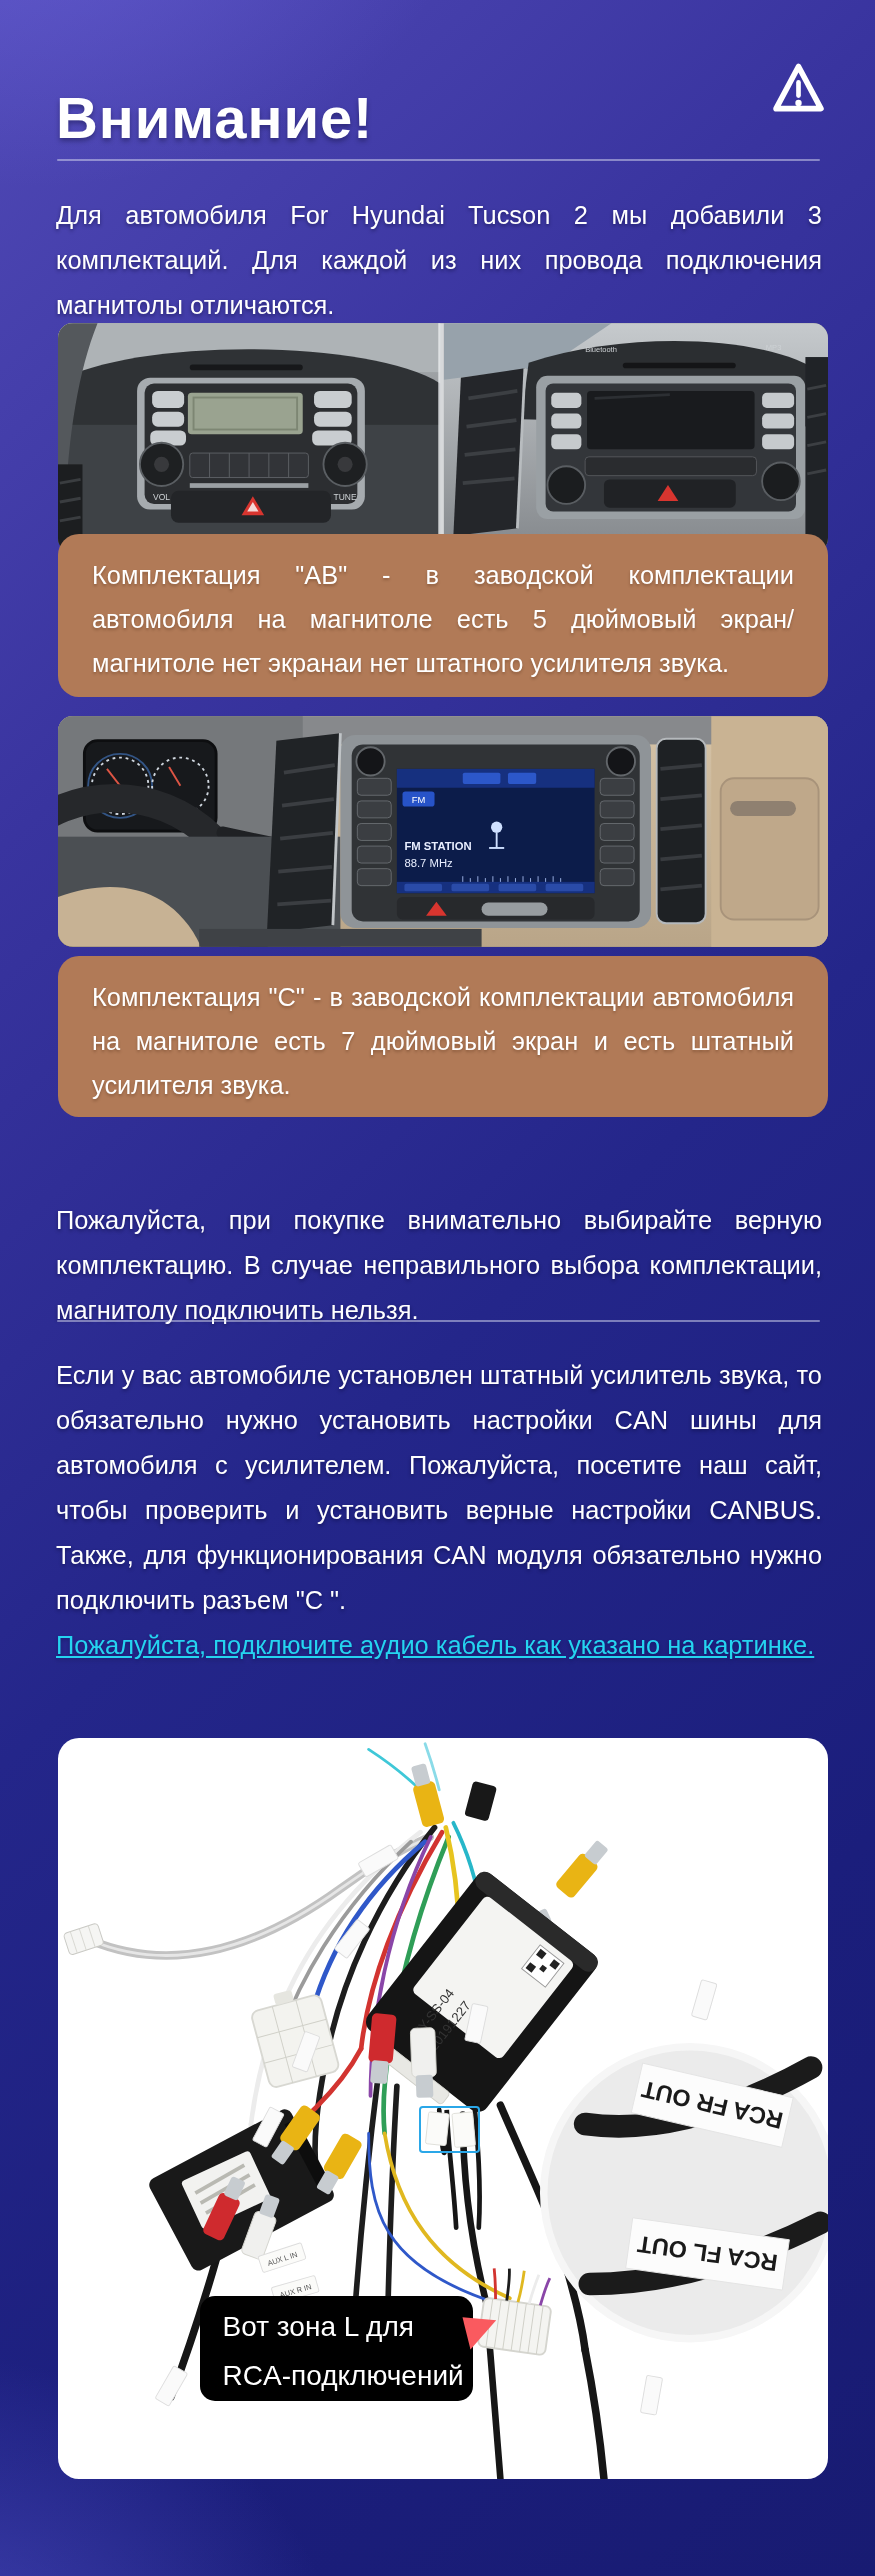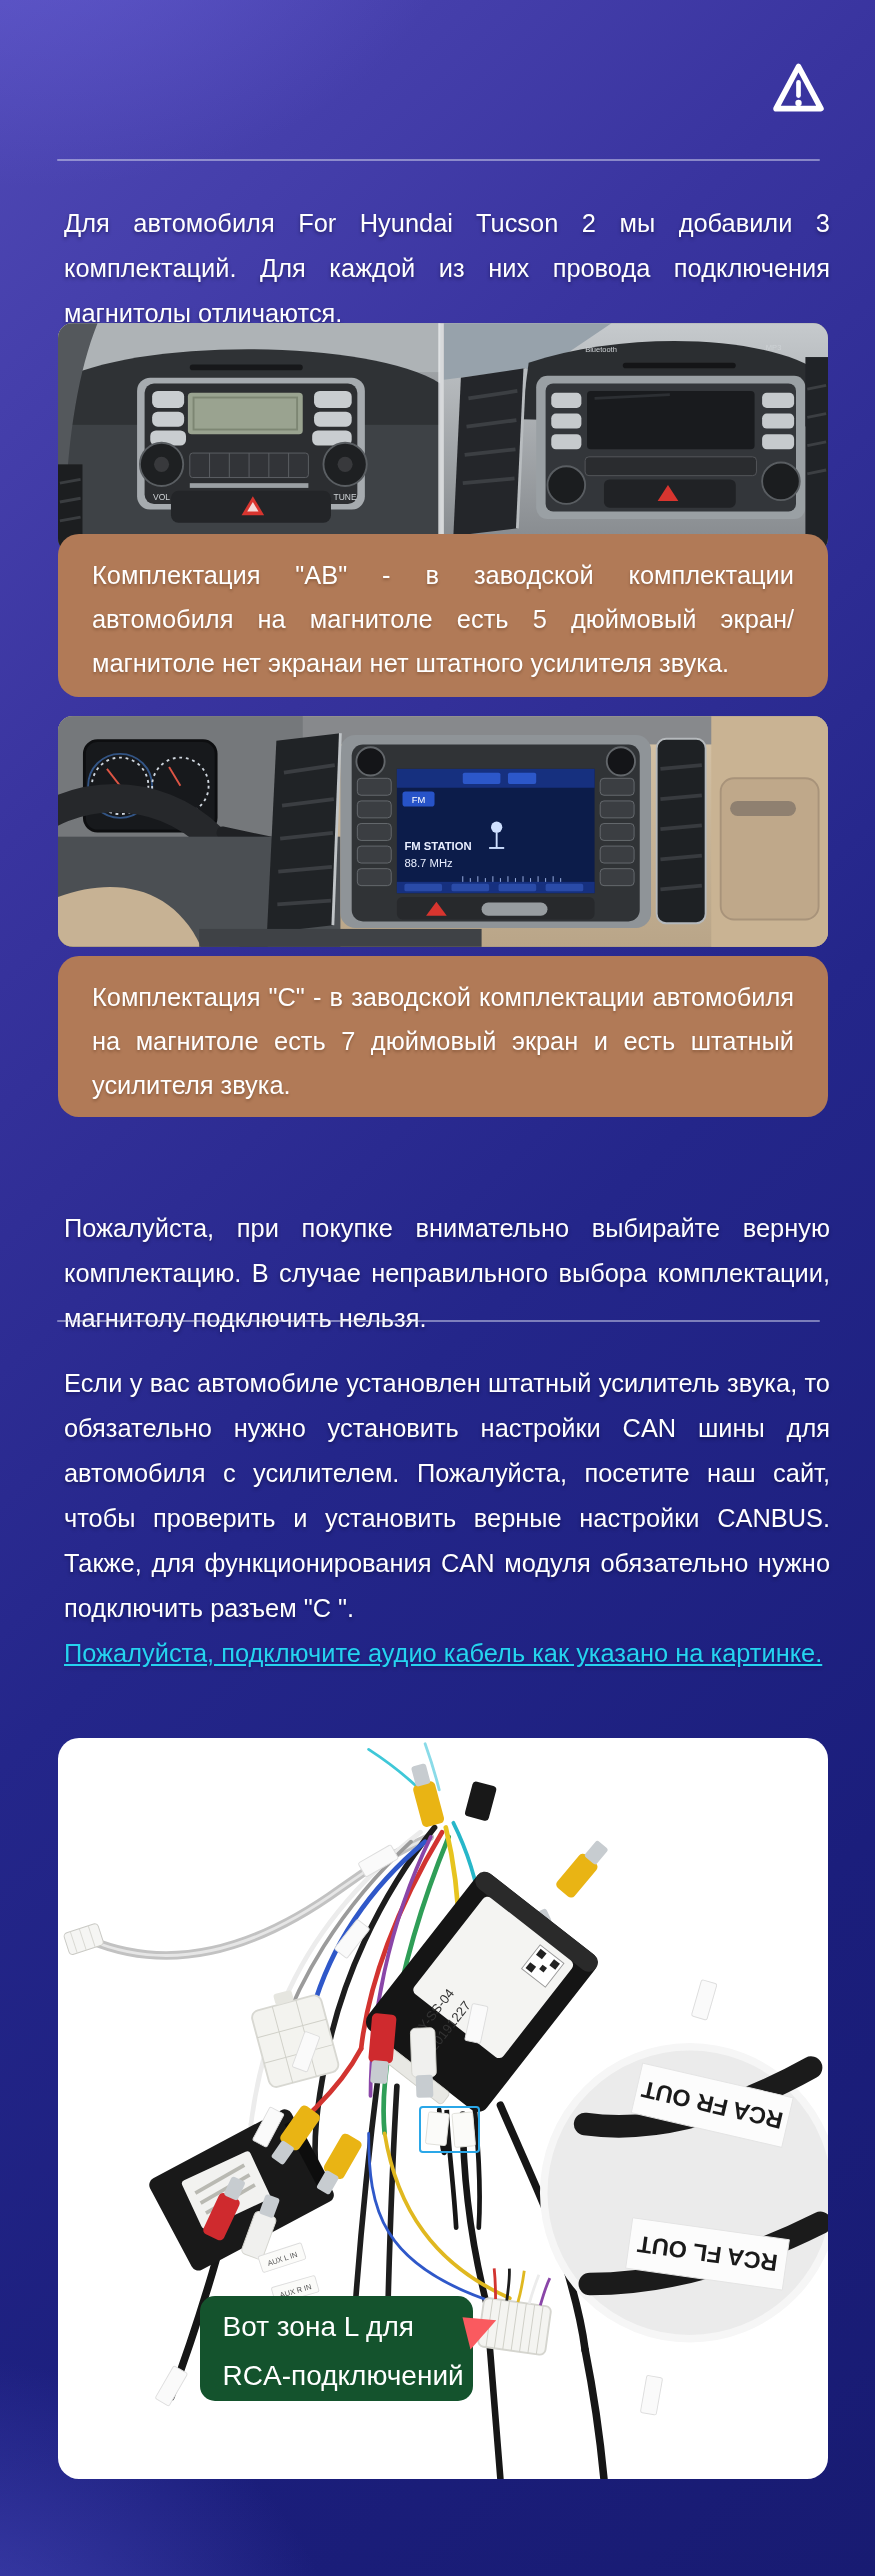--- a/index.html
+++ b/index.html
@@ -7,48 +7,49 @@
     font-family:"Liberation Sans","DejaVu Sans",sans-serif;
     background:
       radial-gradient(716px 584px at -6% 104%, rgba(96,96,222,.55), rgba(96,96,222,0) 55%),
       radial-gradient(772px 527px at 4% -4%, rgba(112,104,226,.5), rgba(112,104,226,0) 55%),
       linear-gradient(137deg,#5049b6 0%,#39349f 25%,#24268a 52%,#1b1e7c 78%,#181b72 100%);}
   .title{position:absolute;left:56px;top:45px;font-size:58px;font-weight:bold;color:#fff;
     letter-spacing:0.9px;text-shadow:0 2.8px 5.7px rgba(0,0,30,.35);}
   .warn-icon{position:absolute;left:772px;top:60px;}
   .divider{position:absolute;left:57px;width:763px;height:1.9px;background:rgba(215,218,240,.5);border-radius:0.9px;}
   .d1{top:159px}.d2{top:1320px}
-  .para{position:absolute;left:56px;width:766px;margin:8px;color:#fff;font-size:25.4px;line-height:45px;
+  .para{position:absolute;left:56px;width:766px;margin:0;color:#fff;font-size:25.4px;line-height:45px;
     text-align:justify;text-shadow:0 1.9px 3.8px rgba(5,5,40,.45);}
   .intro{top:193px}
   .p2{top:1198px}
   .p3{top:1353px}
   .seg{display:block;text-align:justify;}
   .cyan{color:#25d4f0;text-shadow:0 1.9px 3.8px rgba(5,5,40,.3);text-decoration:underline;}
   .photo{position:absolute;left:58px;width:770px;overflow:hidden;border-radius:15px;background:#777;}
   .ph1{top:323px;height:230px}
   .ph2{top:716px;height:231px}
   .caption{position:absolute;left:58px;width:770px;box-sizing:border-box;background:#b17a57;border-radius:21px;
     color:#fff;font-size:25.4px;line-height:44px;text-align:justify;padding:19px 34px 0;
     text-shadow:0 1.9px 2.8px rgba(60,30,10,.3);}
   .cap1{top:534px;height:163px}
   .cap2{top:956px;height:161px}
   .card{position:absolute;left:58px;top:1738px;width:770px;height:741px;background:#fff;border-radius:21px;overflow:hidden;}
   .blue-rect{position:absolute;left:361px;top:368px;width:57px;height:43px;border:2.8px solid #2aa7e8;border-radius:3.8px;}
-  .bubble{position:absolute;left:142px;top:558px;width:273px;height:105px;background:#14532d;border-radius:15px;
+  .bubble{position:absolute;left:142px;top:558px;width:273px;height:105px;background:#000000;border-radius:15px;
     color:#fff;font-size:28px;line-height:49px;padding:5.7px 0 0 22.6px;box-sizing:border-box;}
   .bubble:after{content:"";position:absolute;right:-24.5px;top:17px;width:0;height:0;
     border-left:32px solid #fa5a5f;border-top:11.3px solid transparent;border-bottom:22.6px solid transparent;
     transform:rotate(-14deg);}
 </style>
 </head>
 <body>
 
 <div class="page">
 
+  <h1 class="title">Внимание!</h1>
 
   <svg class="warn-icon" width="53" height="58" viewBox="0 0 56 62">
     <polygon points="28,7 52,52 4,52" fill="none" stroke="#ffffff" stroke-width="6" stroke-linejoin="round"></polygon>
     <line x1="28" y1="24" x2="28" y2="38" stroke="#ffffff" stroke-width="5" stroke-linecap="round"></line>
     <circle cx="28" cy="46" r="3.4" fill="#ffffff"></circle>
   </svg>
 
   <div class="divider d1"></div>
 
   <p class="para intro">Для автомобиля For Hyundai Tucson 2 мы добавили 3 комплектаций. Для каждой из них провода подключения магнитолы отличаются.</p>

